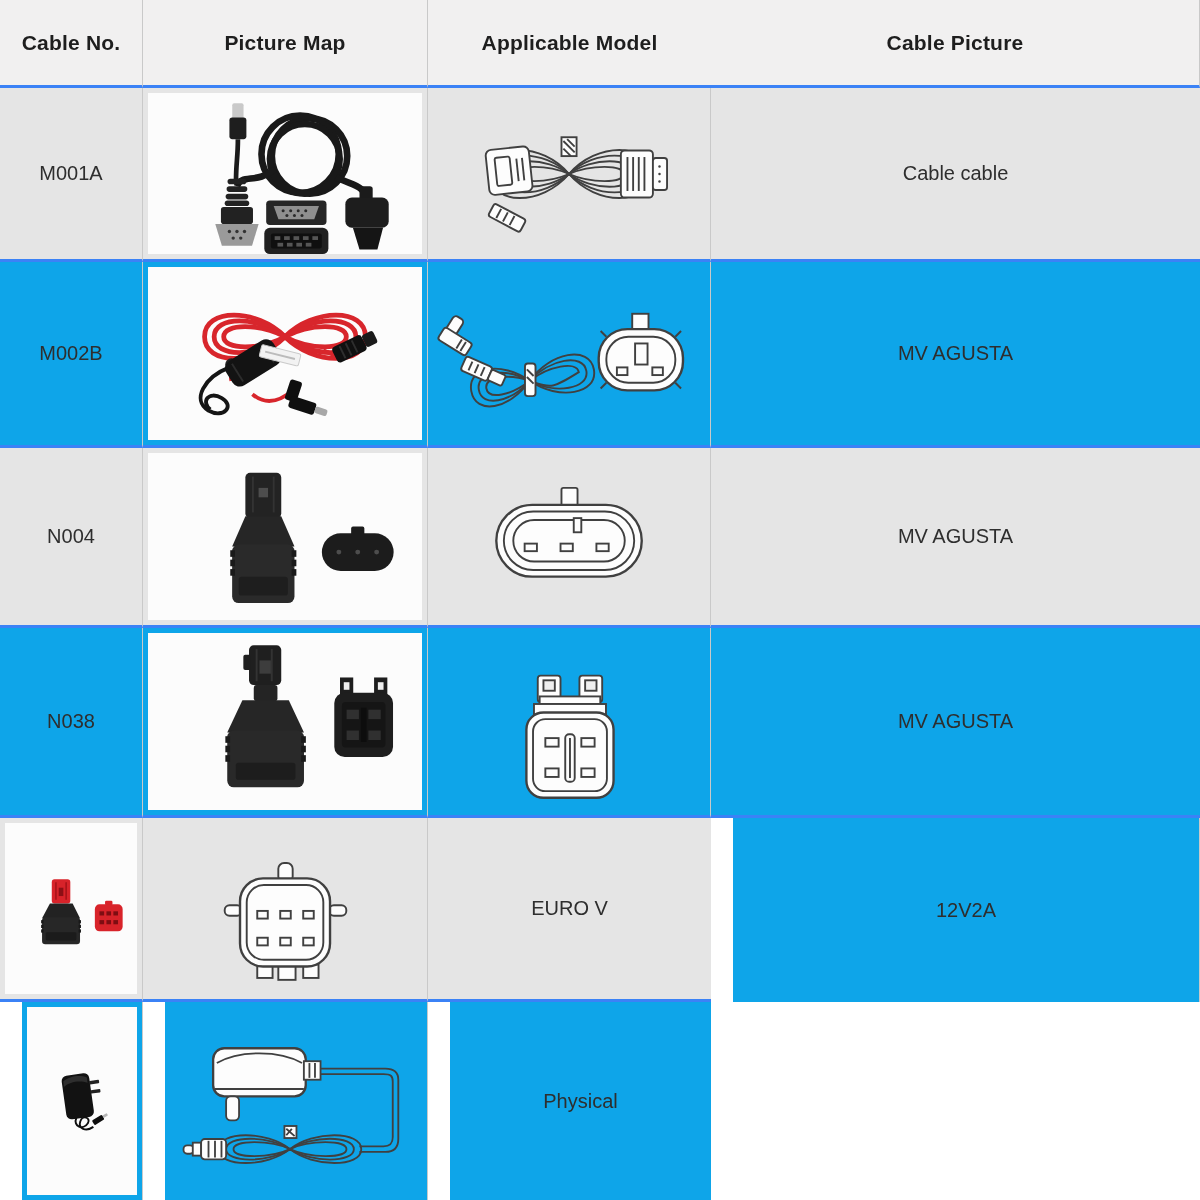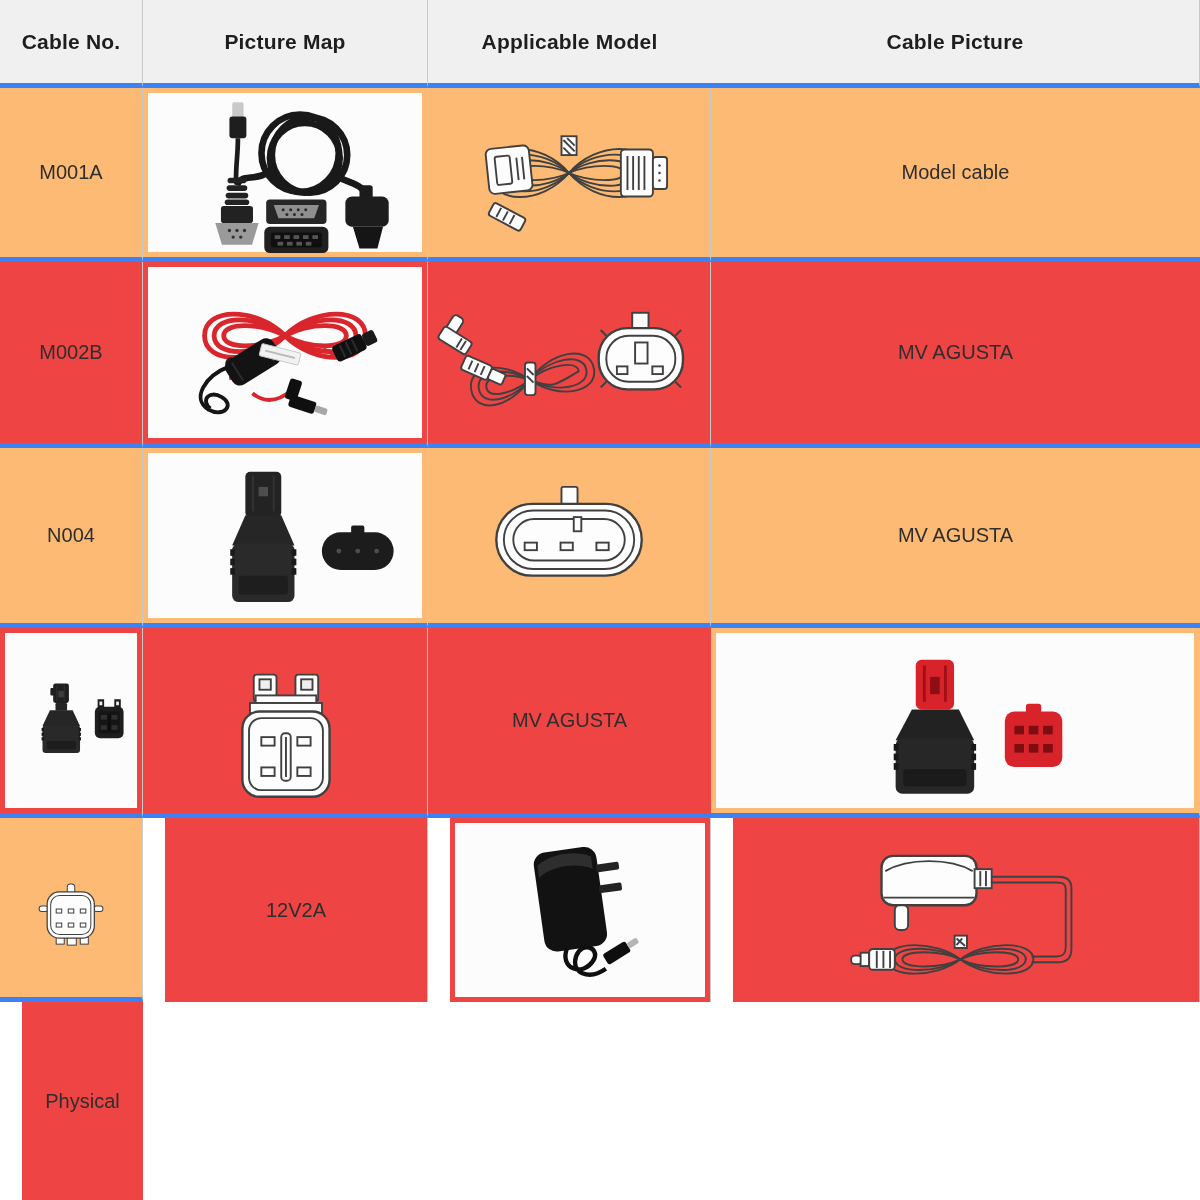--- a/index.html
+++ b/index.html
@@ -6,29 +6,29 @@
   .sheet{
     width:1200px;height:1200px;background:#ffffff;
     font-family:"Liberation Sans", sans-serif;
     display:grid;
     grid-template-columns:143px 285px 283px 489px;
     grid-template-rows:88px 174px 186px 180px 190px 184px 198px;
     box-sizing:border-box;
   }
   .c{
     border-right:1px solid #c9c9c9;
-    border-bottom:5px solid #3b82f6;
+    border-bottom:3px solid #3b82f6;
     display:flex;align-items:center;justify-content:center;
     box-sizing:border-box;overflow:hidden;position:relative;
   }
   .c.last-col{border-right:none;}
   .c.last-row{border-bottom:none;margin-left:22px;}
   .hdr{background:#f1f0f0;font-weight:bold;font-size:21px;color:#1e1e1e;letter-spacing:.2px;}
-  .row-white{background:#fdba74;text-align:right;}
-  .row-gray{background:#ef4444;text-align:center;}
+  .row-white{background:#e5e5e5;text-align:right;}
+  .row-gray{background:#0ea5e9;text-align:center;}
   .label{font-size:20px;color:#2e2e2e;}
   .photo{
     width:calc(100% - 10px);height:calc(100% - 10px);
     background:#fcfcfc;display:flex;align-items:center;justify-content:center;
   }
   .draw{display:flex;align-items:center;justify-content:center;width:100%;height:100%;}
   svg{display:block;}
   .ln{stroke:#404040;stroke-width:2;fill:none;}
   .lnf{stroke:#404040;stroke-width:2;fill:#fdfdfd;}
   .lnf25{stroke:#404040;stroke-width:2.5;fill:#fdfdfd;}
@@ -147,21 +147,21 @@
         <g>
           <rect class="lnf" x="133" y="48" width="16" height="20"></rect>
           <line class="ln" x1="135" y1="52" x2="147" y2="64"></line>
           <line class="ln" x1="135" y1="60" x2="143" y2="68"></line>
           <line class="ln" x1="139" y1="50" x2="147" y2="58"></line>
         </g>
       </svg>
     </div>
   </div>
   <div class="c row-white last-col">
-    <span class="label">Model cable</span>
+    <span class="label">Cable cable</span>
   </div>
 
   <div class="c row-gray">
     <span class="label">M002B</span>
   </div>
   <div class="c row-gray">
     <div class="photo">
       <svg width="273" height="176" viewBox="0 0 285 180">
         <g stroke="#d8262c" stroke-width="5" fill="none">
           <path d="M142,72 C112,42 58,42 58,72 C58,102 112,102 142,72 C172,42 226,42 226,72 C226,102 172,102 142,72 Z"></path>
@@ -284,20 +284,23 @@
         <rect class="lnf" x="94" y="97" width="13" height="8"></rect>
         <rect class="lnf" x="132" y="97" width="13" height="8"></rect>
         <rect class="lnf" x="170" y="97" width="13" height="8"></rect>
       </svg>
     </div>
   </div>
   <div class="c row-white last-col">
     <span class="label">MV AGUSTA</span>
   </div>
 
+  <div class="c row-gray">
+    <span class="label">N038</span>
+  </div>
   <div class="c row-gray">
     <div class="photo">
       <svg width="273" height="180" viewBox="0 0 285 190">
         <rect x="104" y="14" width="34" height="42" rx="5" fill="#1f1f1f"></rect>
         <rect x="98" y="24" width="8" height="16" rx="2" fill="#1f1f1f"></rect>
         <line x1="112" y1="18" x2="112" y2="52" stroke="#333333" stroke-width="2"></line>
         <line x1="128" y1="18" x2="128" y2="52" stroke="#333333" stroke-width="2"></line>
         <rect x="115" y="30" width="12" height="14" fill="#3d3d3d"></rect>
         <rect x="109" y="56" width="25" height="17" rx="3" fill="#242424"></rect>
         <path d="M97,72 L146,72 L162,106 L81,106 Z" fill="#262626"></path>
@@ -401,20 +404,23 @@
           <rect class="lnf" x="112" y="92" width="11" height="8"></rect>
           <rect class="lnf" x="136" y="92" width="11" height="8"></rect>
           <rect class="lnf" x="160" y="92" width="11" height="8"></rect>
           <rect class="lnf" x="112" y="120" width="11" height="8"></rect>
           <rect class="lnf" x="136" y="120" width="11" height="8"></rect>
           <rect class="lnf" x="160" y="120" width="11" height="8"></rect>
         </g>
       </svg>
     </div>
   </div>
+  <div class="c row-white last-col">
+    <span class="label">EURO V</span>
+  </div>
 
   <div class="c row-gray last-row">
     <span class="label">12V2A</span>
   </div>
   <div class="c row-gray last-row">
     <div class="photo">
       <svg width="273" height="188" viewBox="0 0 285 198">
         <g transform="rotate(-8 130 90)">
           <rect x="96" y="30" width="72" height="114" rx="14" fill="#121212"></rect>
           <path d="M100,44 C116,32 146,32 162,42 L162,56 C144,46 116,46 100,58 Z" fill="#2e2e2e"></path>

